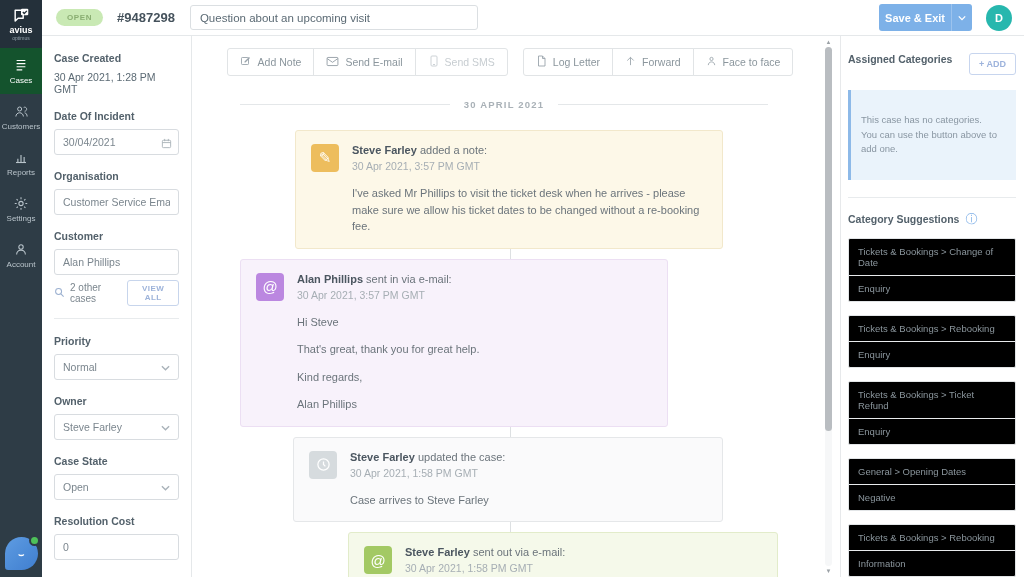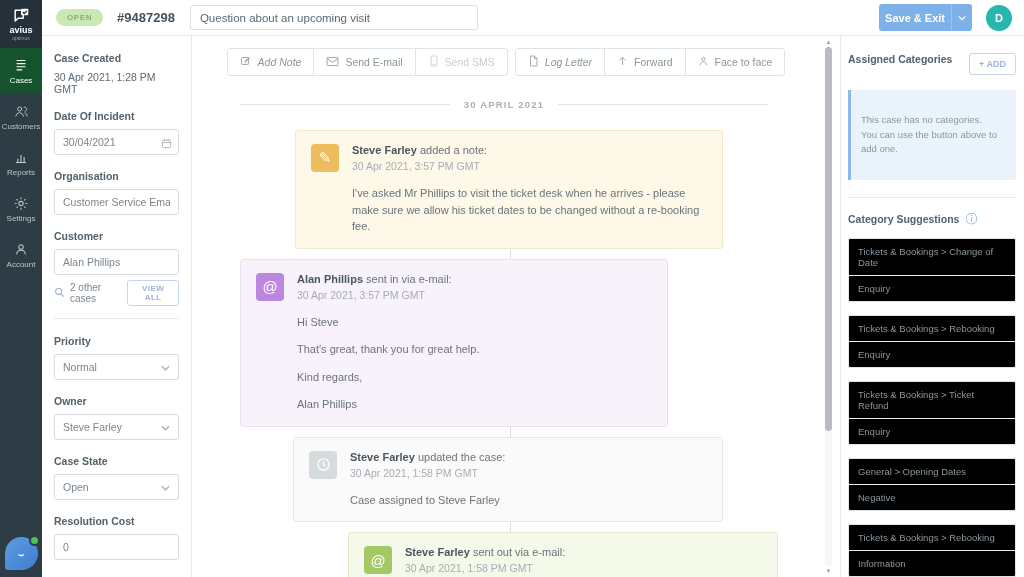--- a/index.html
+++ b/index.html
@@ -54,21 +54,21 @@
   .other-cases-text { font-size:10px; color:#7b868e; }
   .view-all-btn { border:1px solid #c7d5ec; background:#fff; color:#9db3da; font-size:8px; font-weight:bold; padding:3px 7px; border-radius:3px; letter-spacing:.4px; cursor:pointer; font-family:"Liberation Sans",sans-serif; }
   .panel-divider { border:none; border-top:1px solid #e8ebed; margin:4px 0 16px 0; }
 
   
   .timeline-area { flex:1; position:relative; overflow:hidden; padding:0 24px 0 0; min-width:0; }
   .timeline-inner { padding-top:12px; }
   .action-bar { display:flex; justify-content:center; gap:3px; }
   .btn-group { display:flex; }
   .action-btn { display:flex; align-items:center; gap:6px; font-size:10.5px; color:#8b969d; background:#fff; border:1px solid #e1e4e6; height:28px; padding:0 12px; margin-left:-1px; cursor:pointer; font-family:"Liberation Sans",sans-serif; }
-  .btn-group .action-btn:first-child { margin-left:4px; border-radius:3px 0 0 3px;font-style:italic; }
+  .btn-group .action-btn:first-child { margin-left:12px; border-radius:3px 0 0 3px; }
   .btn-group .action-btn:last-child { border-radius:0 3px 3px 0; }
   .action-btn.disabled { color:#c7cdd1; cursor:default; }
   .action-btn svg { flex-shrink:0; }
 
   .date-sep { display:flex; align-items:center; gap:14px; margin:23px 48px 0 48px; color:#a9b1b7; font-size:9.5px; font-weight:bold; letter-spacing:1.2px; }
   .date-sep .line { flex:1; height:1px; background:#e4e7e9; }
 
   .cards { margin-top:20px; }
   .card { border:1px solid; border-radius:3px; display:flex; gap:13px; padding:13px 15px; }
   .card-icon { width:28px; height:28px; border-radius:4px; color:#fff; display:flex; align-items:center; justify-content:center; font-size:15px; flex-shrink:0; }
@@ -378,21 +378,21 @@
                     <path d="M12 7v5l3 3"></path>
                   </svg>
               </div>
               <div>
                 <div class="card-head">
                   <span class="author">Steve Farley</span>
                   <span>updated the case:</span>
                 </div>
                 <div class="card-time">30 Apr 2021, 1:58 PM GMT</div>
                 <div class="card-body">
-                  <p>Case assigned to Steve Farley</p>
+                  <p>Case arrives to Steve Farley</p>
                 </div>
               </div>
             </div>
             <div class="connector"></div>
 
             <div class="card email-out">
               <div class="card-icon">@</div>
               <div>
                 <div class="card-head">
                   <span class="author">Steve Farley</span>

